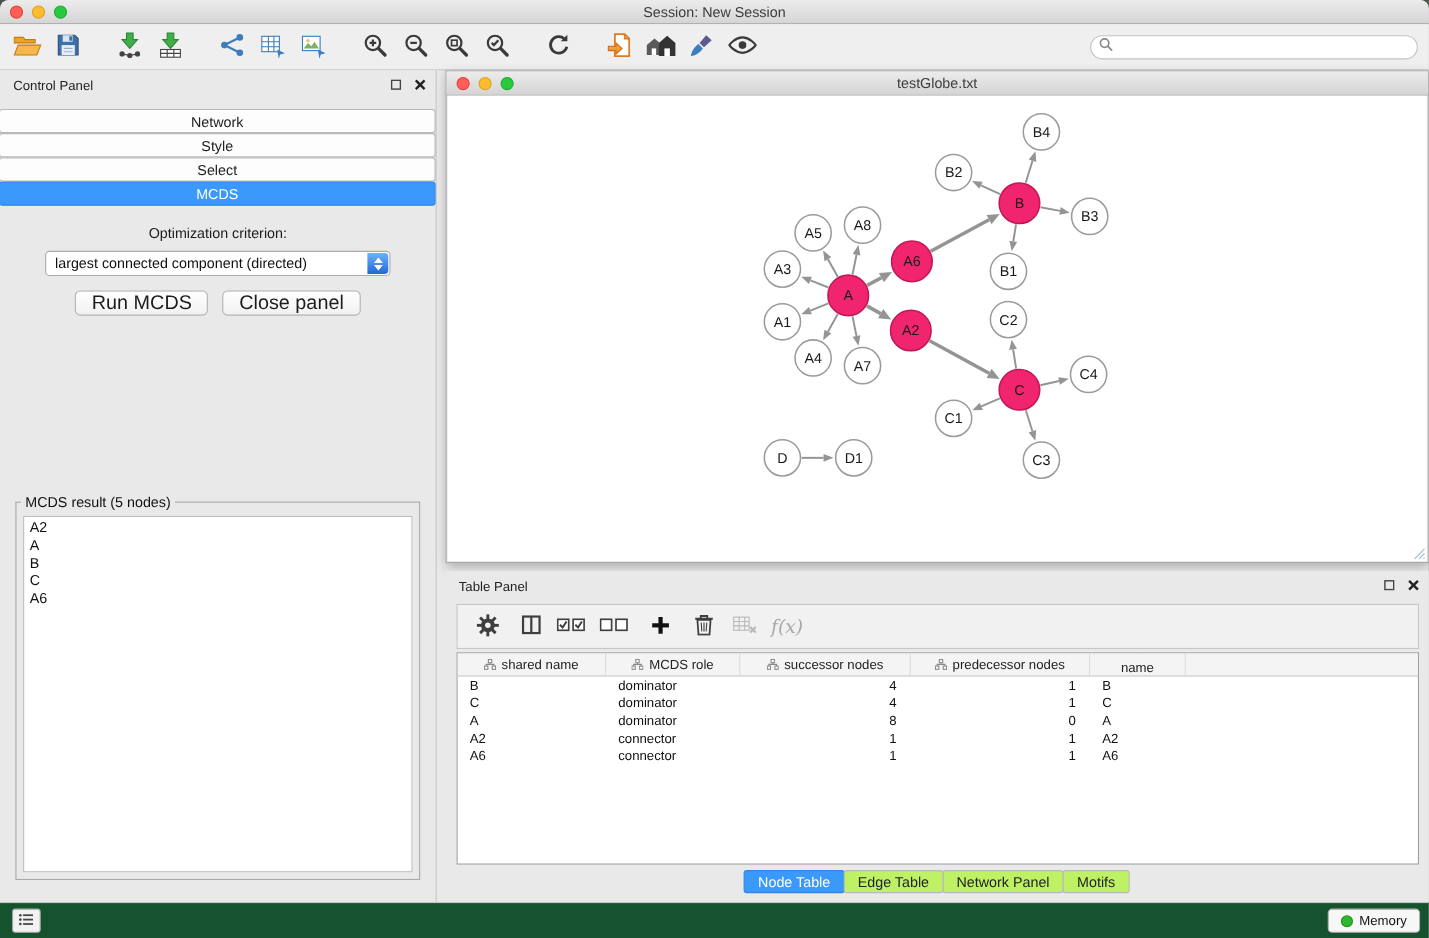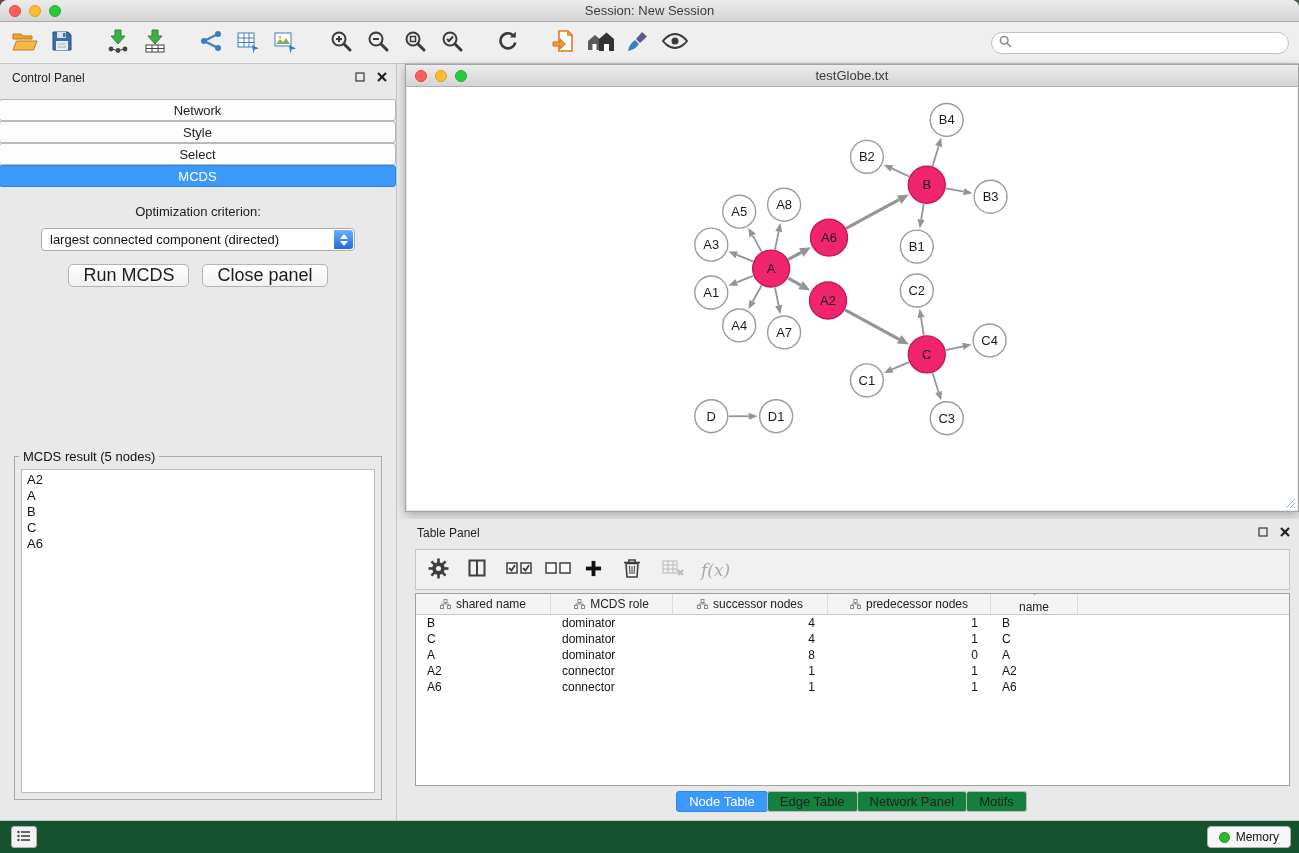--- a/index.html
+++ b/index.html
@@ -75,32 +75,32 @@
   .nw-canvas { position:absolute; left:1px; right:1px; top:22px; bottom:1px; background:#ffffff; }
   .nw-canvas svg { display:block; width:100%; height:100%; }
   svg text { font-family:"Liberation Sans", sans-serif; }
   .resize-grip { position:absolute; right:1px; bottom:1px; }
 
   
   .table-panel { position:absolute; left:405px; top:519px; width:894px; height:301px; background:#e9e9e9; }
   .tp-toolbar { position:absolute; left:10px; right:9px; top:30px; height:41px; background:#f1f1f1;
                 border:1px solid #c6c6c6; display:flex; align-items:center; gap:13px; padding-left:12px; }
   .tp-toolbar button { width:26px; height:30px; background:none; border:none;
-                       display:flex; align-items:center; justify-content:flex-start; }
+                       display:flex; align-items:center; justify-content:flex-end; }
   .fx { font-family:"DejaVu Serif", serif; font-style:italic; font-size:17px; color:#a8a8a8; }
   .tp-table { position:absolute; left:10px; right:9px; top:74px; height:193px; background:#fff;
               border:1px solid #9f9f9f; overflow:hidden; }
   .thead { display:flex; height:21px; background:#f4f4f4; border-bottom:1px solid #c8c8c8; }
   .th { display:flex; align-items:center; justify-content:center; gap:5px; font-size:12px; color:#222;
         border-right:1px solid #dcdcdc; height:100%; }
   .tr { display:flex; height:16px; }
   .td { font-size:12px; color:#111; padding:1px 8px 0 11px; white-space:nowrap; overflow:hidden; }
   .td.num { text-align:right; padding-right:13px; }
   .tp-tabs { position:absolute; left:0; right:0; bottom:8px; display:flex; justify-content:center; }
-  .bt-tab { height:21px; padding:0 12px; font-size:13px; background:#15803d; border:1px solid #b9b9b9;
+  .bt-tab { height:21px; padding:0 12px; font-size:13px; background:#bef264; border:1px solid #b9b9b9;
             margin-left:-1px; color:#222; border-radius:3px; }
   .bt-tab.active { background:#3b99fc; border-color:#2f86e8; color:#fff; }
 
   
   .statusbar { position:absolute; left:0; right:0; bottom:0; height:33px; background:#14532d;
                border-top:1px solid #c3c3c3; }
   .sb-left-btn { position:absolute; left:11px; top:5px; width:26px; height:22px; background:#f2f2f2;
                  border:1px solid #b0b0b0; border-radius:3px; display:flex; align-items:center; justify-content:center; }
   .memory-btn { position:absolute; right:8px; top:5px; height:22px; padding:0 11px; background:#f7f7f7;
                 border:1px solid #b0b0b0; border-radius:4px; display:flex; align-items:center; gap:6px; }

